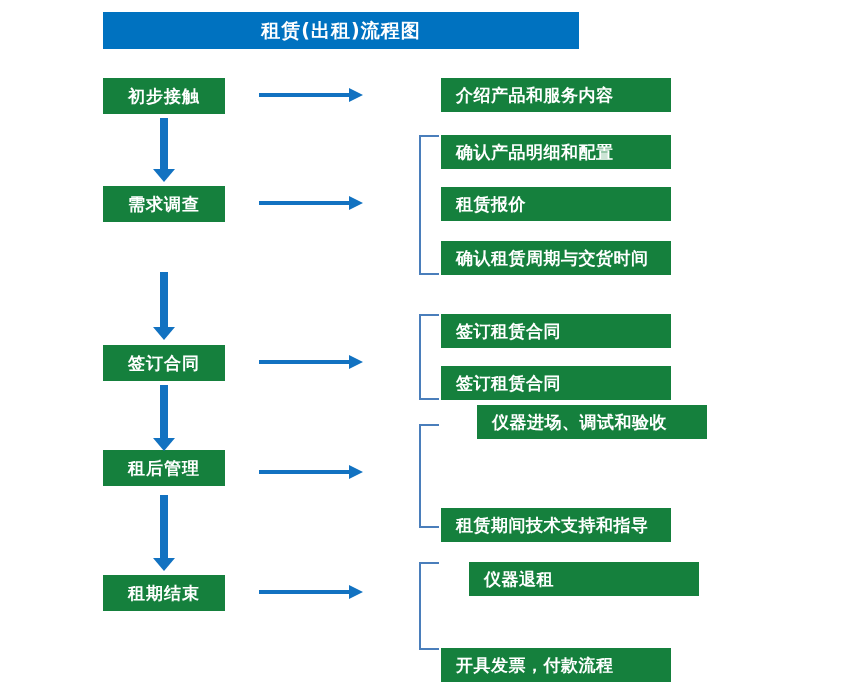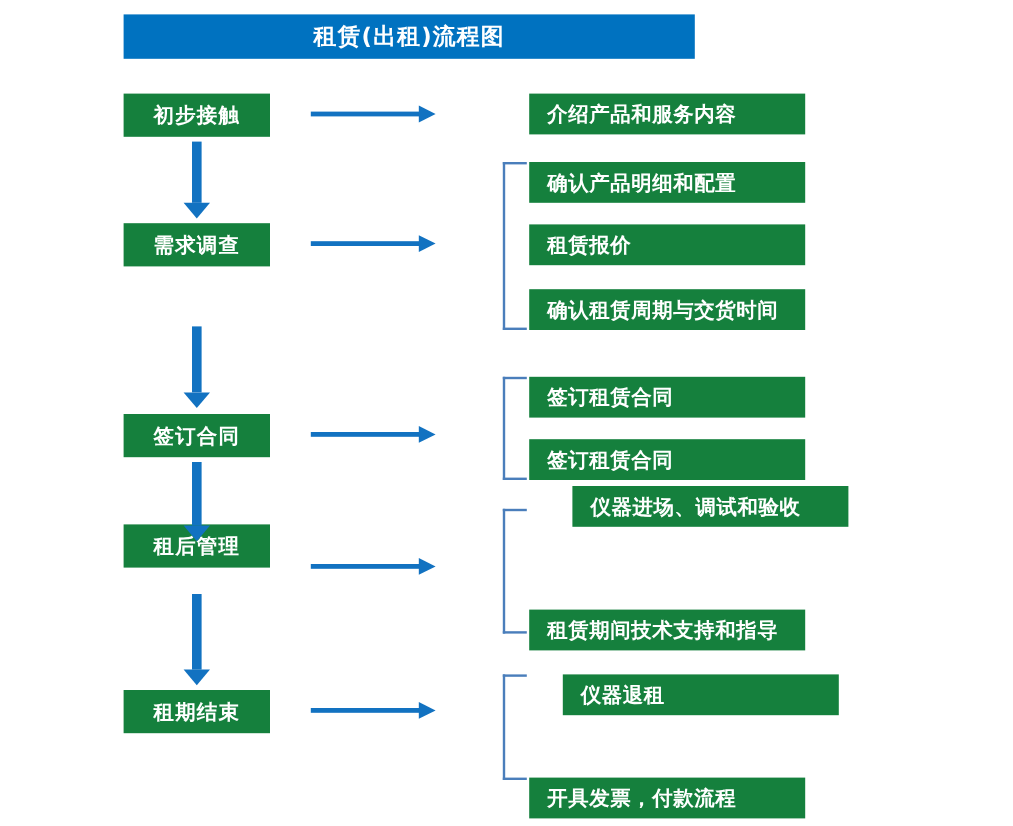--- a/index.html
+++ b/index.html
@@ -133,21 +133,21 @@
 <div id="canvas">
 
   <div class="title-bar">租赁(出租)流程图</div>
 
   <div class="box stage-box" style="top:78px;">初步接触</div>
 
   <div class="box stage-box" style="top:186px;">需求调查</div>
 
   <div class="box stage-box" style="top:345px;">签订合同</div>
 
-  <div class="box stage-box" style="top:437px;">租后管理</div>
+  <div class="box stage-box" style="top:450px;">租后管理</div>
 
   <div class="box stage-box" style="top:575px;">租期结束</div>
 
   <div class="v-arrow" style="top:118px; height:64px;">
     <div class="shaft" style="height:51px;"></div>
     <div class="head" style="top:51px;"></div>
   </div>
 
   <div class="v-arrow" style="top:272px; height:68px;">
     <div class="shaft" style="height:55px;"></div>

